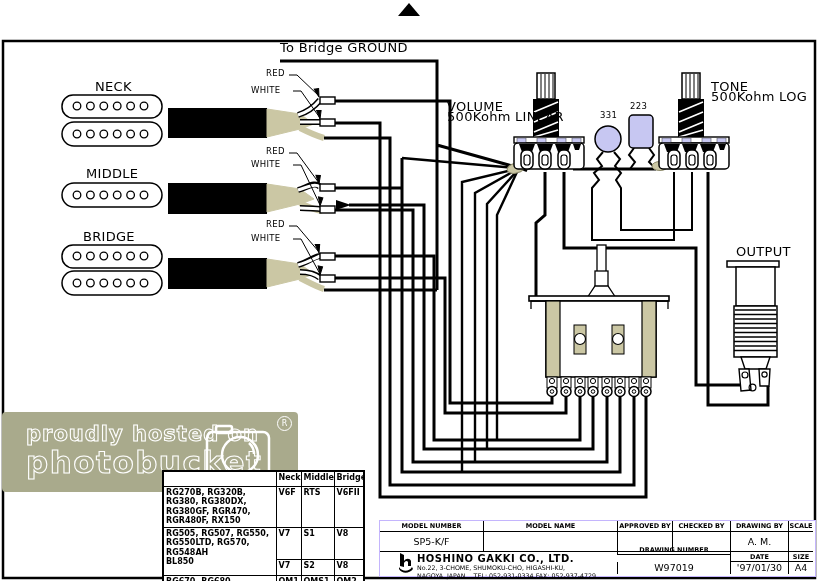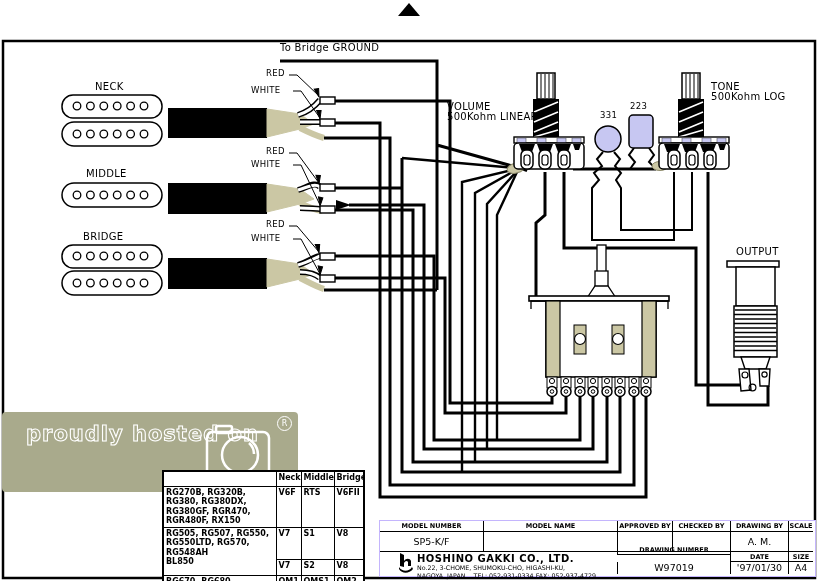--- a/index.html
+++ b/index.html
@@ -1,19 +1,19 @@
 <!DOCTYPE html>
 <html><head>
 <meta charset="utf-8">
 <style>
   html,body{margin:0;padding:0;background:#fff;}
   #stage{position:relative;width:818px;height:581px;background:#ffffff;overflow:hidden;
          font-family:"DejaVu Sans","Liberation Sans",sans-serif;}
   #schem{position:absolute;left:0;top:0;}
-  .lbl{position:absolute;color:#000;font-size:10px;line-height:10px;white-space:nowrap;
+  .lbl{position:absolute;color:#000;font-size:13px;line-height:10px;white-space:nowrap;
        letter-spacing:.3px;}
   .lbl.sm{font-size:8.5px;}
   
   #banner{position:absolute;left:2px;top:412px;width:296px;height:80px;background:#a9aa8c;
           border-radius:4px;}
   .pbtxt{position:absolute;left:24px;color:#fff;font-weight:bold;letter-spacing:1px;
          color:rgba(255,255,255,.92);}
   @supports (-webkit-text-stroke:1px #fff){
     .pbtxt{color:transparent;-webkit-text-stroke:1.1px #ffffff;}
   }
@@ -328,20 +328,21 @@
 <div class="lbl" style="left:447px;top:102px">VOLUME</div>
 <div class="lbl" style="left:447px;top:112px">500Kohm LINEAR</div>
 <div class="lbl" style="left:711px;top:82px">TONE</div>
 <div class="lbl" style="left:711px;top:92px">500Kohm LOG</div>
 <div class="lbl sm" style="left:600px;top:110px">331</div>
 <div class="lbl sm" style="left:630px;top:101px">223</div>
 <div class="lbl" style="left:736px;top:247px">OUTPUT</div>
 
 <div id="banner">
   <div class="pbtxt" id="pb1">proudly hosted on</div>
+  <div class="pbtxt" id="pb2">photobucket</div>
   <div id="pbreg">R</div>
   <svg id="pbcam" width="68" height="58" viewBox="0 0 68 58">
     <rect x="3" y="8" width="62" height="47" rx="6" fill="none" stroke="#fff" stroke-width="2.5"></rect>
     <rect x="12" y="2" width="16" height="7" rx="2" fill="none" stroke="#fff" stroke-width="2.5"></rect>
     <circle cx="36" cy="31" r="18" fill="none" stroke="#fff" stroke-width="2.5"></circle>
     <path d="M45,19 A15,15 0 0 1 50,30" fill="none" stroke="#fff" stroke-width="2.5"></path>
   </svg>
 </div>
 
 <table id="ptable">

